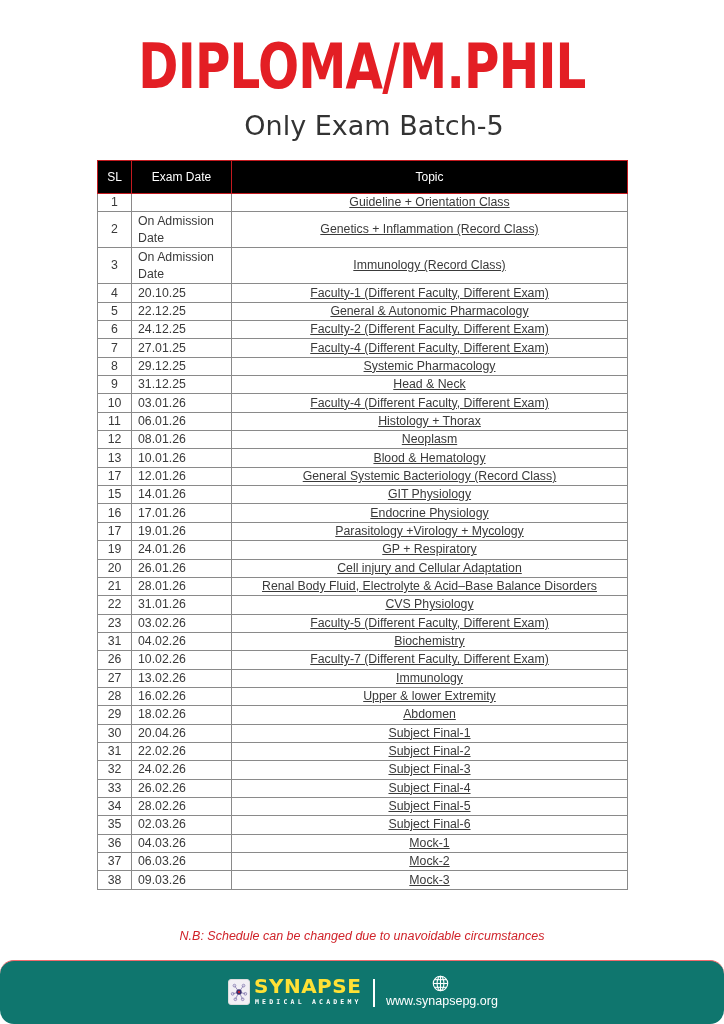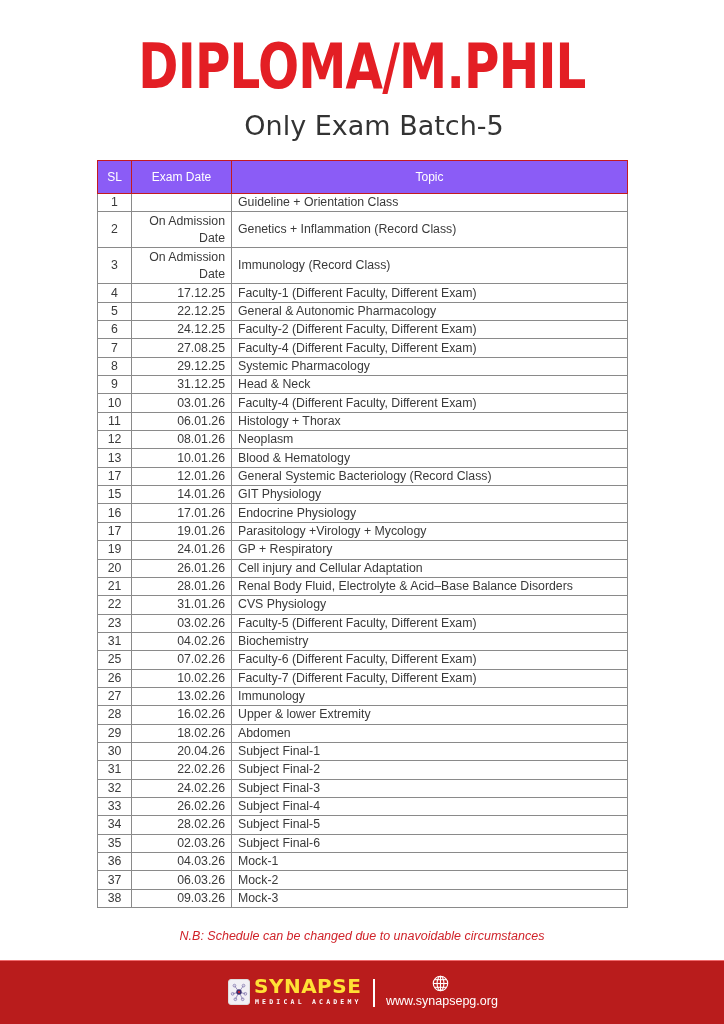--- a/index.html
+++ b/index.html
@@ -20,39 +20,39 @@
   table.schedule {
     position: absolute; left: 97px; top: 160px; width: 530px;
     border-collapse: collapse; table-layout: fixed;
     font-family: "Liberation Sans", sans-serif; font-size: 12.3px; color: #3a3a3a;
   }
   table.schedule th, table.schedule td {
     border: 1px solid #8a8a8a; padding: 0 6px; line-height: 17px; height: 18.35px;
     vertical-align: middle; overflow: hidden; white-space: nowrap;
   }
   table.schedule thead th {
-    background: #8b5cf6; color: #ffffff; font-weight: normal; text-align: center;
+    background: #000000; color: #ffffff; font-weight: normal; text-align: center;
     border-color: #c41a1f; height: 33px; font-size: 12px;
   }
   table.schedule td.sl { text-align: center; }
-  table.schedule td.date { text-align: right; white-space: normal; }
-  table.schedule td.topic { text-align: left; }
+  table.schedule td.date { text-align: left; white-space: normal; }
+  table.schedule td.topic { text-align: center; text-decoration: underline; }
   table.schedule tr.tall td { height: 36px; line-height: 17px; }
   col.c-sl { width: 34px; }
   col.c-date { width: 100px; }
   col.c-topic { width: 396px; }
 
   .note {
     position: absolute; left: 0; top: 929px; width: 724px; text-align: center;
     font-size: 12.5px; font-style: italic; color: #d0232a;
   }
 
   .footer {
     position: absolute; left: 0; top: 960px; width: 724px; height: 64px;
-    background: #b91c1c; border-top: 1px solid #f06a6d;
+    background: #0f766e; border-top: 1px solid #f06a6d; border-radius: 14px;
   }
   .logo-box {
     position: absolute; left: 228px; top: 18px; width: 22px; height: 26px;
     background: #f2f0f5; border-radius: 3px; border: 1px solid #ddd;
   }
   .logo-box svg { width: 100%; height: 100%; }
   .brand-name {
     position: absolute; left: 254px; top: 15px; font-family: "DejaVu Sans", sans-serif;
     font-weight: bold; font-size: 20px; color: #ffe135; letter-spacing: 0.5px; line-height: 1;
   }
@@ -100,36 +100,36 @@
         <td class="date">On Admission Date</td>
         <td class="topic">Genetics + Inflammation (Record Class)</td>
       </tr>
       <tr class="tall">
         <td class="sl">3</td>
         <td class="date">On Admission Date</td>
         <td class="topic">Immunology (Record Class)</td>
       </tr>
       <tr>
         <td class="sl">4</td>
-        <td class="date">17.12.25</td>
+        <td class="date">20.10.25</td>
         <td class="topic">Faculty-1 (Different Faculty, Different Exam)</td>
       </tr>
       <tr>
         <td class="sl">5</td>
         <td class="date">22.12.25</td>
         <td class="topic">General &amp; Autonomic Pharmacology</td>
       </tr>
       <tr>
         <td class="sl">6</td>
         <td class="date">24.12.25</td>
         <td class="topic">Faculty-2 (Different Faculty, Different Exam)</td>
       </tr>
       <tr>
         <td class="sl">7</td>
-        <td class="date">27.08.25</td>
+        <td class="date">27.01.25</td>
         <td class="topic">Faculty-4 (Different Faculty, Different Exam)</td>
       </tr>
       <tr>
         <td class="sl">8</td>
         <td class="date">29.12.25</td>
         <td class="topic">Systemic Pharmacology</td>
       </tr>
       <tr>
         <td class="sl">9</td>
         <td class="date">31.12.25</td>
@@ -197,25 +197,20 @@
       </tr>
       <tr>
         <td class="sl">23</td>
         <td class="date">03.02.26</td>
         <td class="topic">Faculty-5 (Different Faculty, Different Exam)</td>
       </tr>
       <tr>
         <td class="sl">31</td>
         <td class="date">04.02.26</td>
         <td class="topic">Biochemistry</td>
-      </tr>
-      <tr>
-        <td class="sl">25</td>
-        <td class="date">07.02.26</td>
-        <td class="topic">Faculty-6 (Different Faculty, Different Exam)</td>
       </tr>
       <tr>
         <td class="sl">26</td>
         <td class="date">10.02.26</td>
         <td class="topic">Faculty-7 (Different Faculty, Different Exam)</td>
       </tr>
       <tr>
         <td class="sl">27</td>
         <td class="date">13.02.26</td>
         <td class="topic">Immunology</td>

